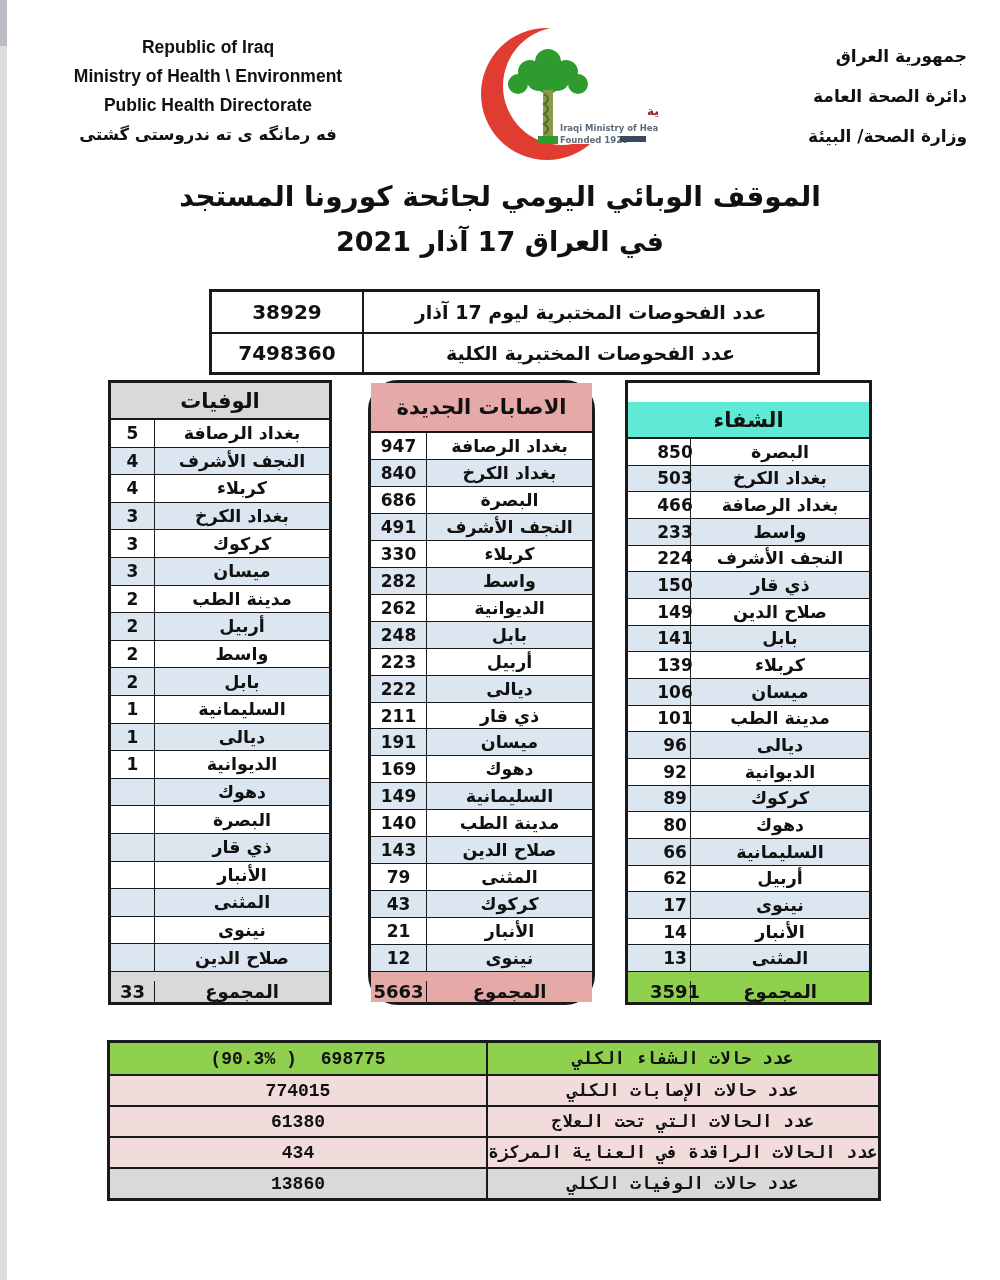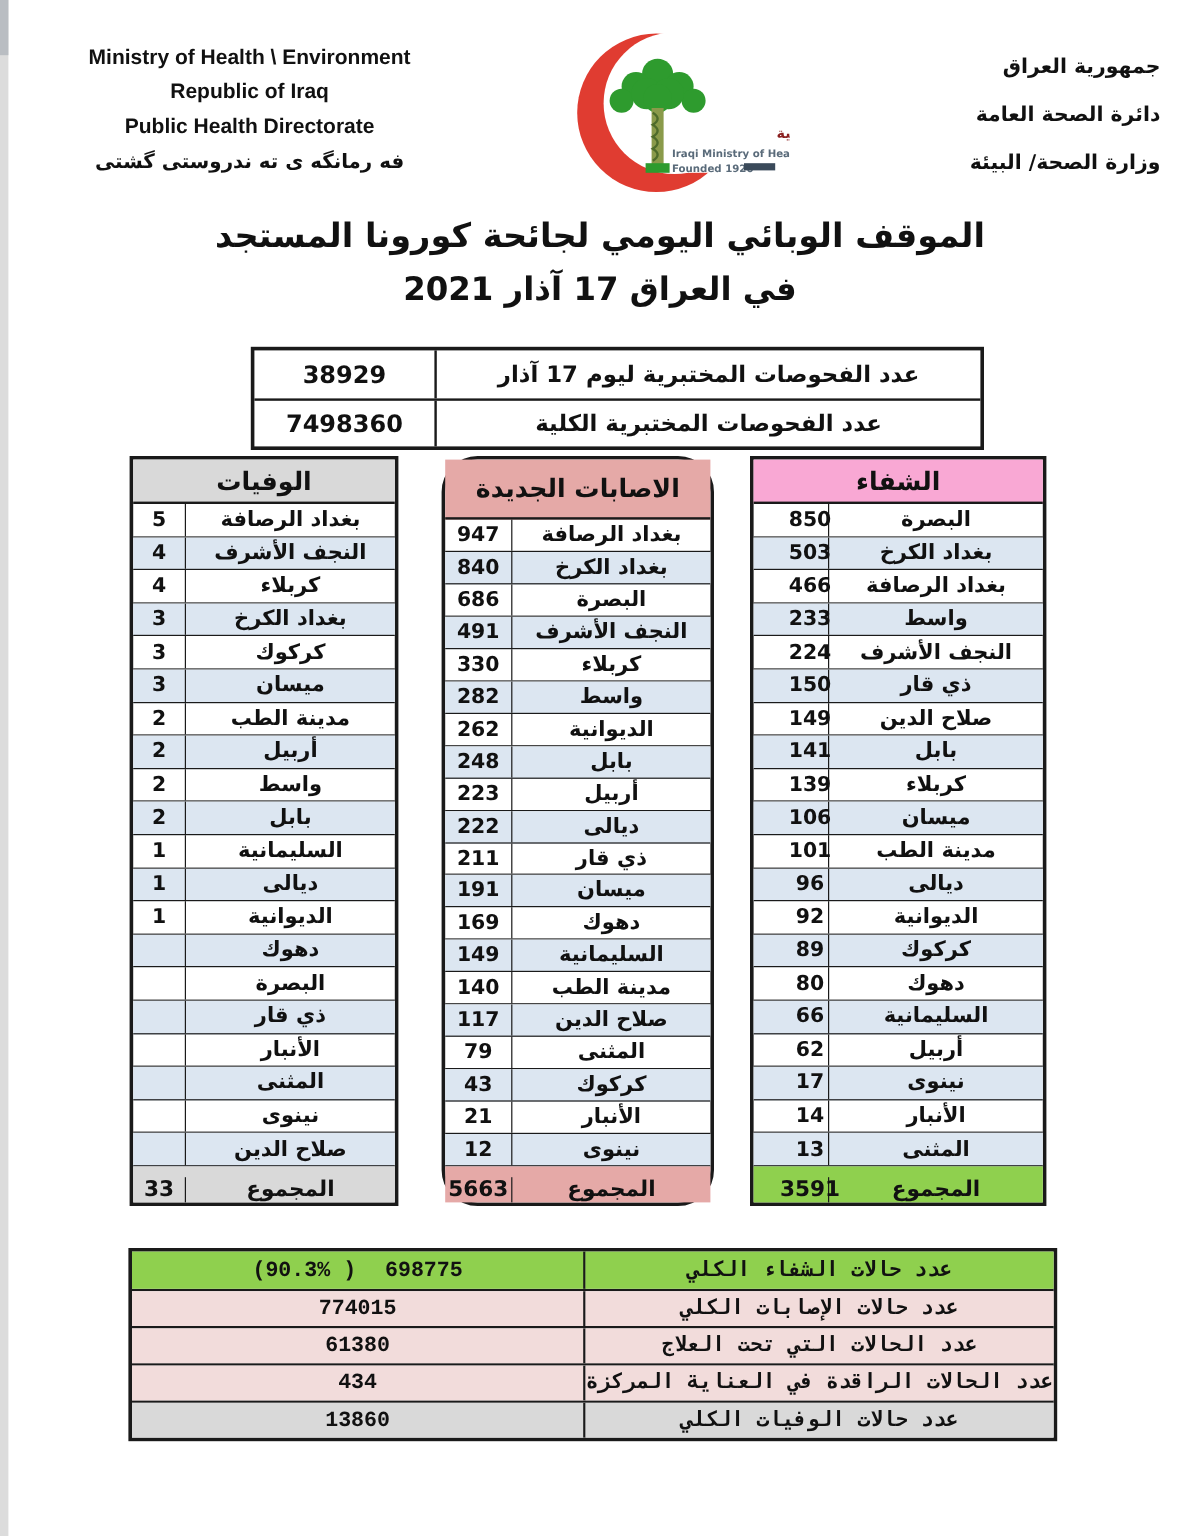--- a/index.html
+++ b/index.html
@@ -45,21 +45,21 @@
   
   .tables-wrap { position:absolute; left:108px; top:380px; width:780px; display:flex; }
   .gtable { border:3px solid #1a1a1a; background:#fff; height:625px; display:flex; flex-direction:column; }
   .gt-deaths { width:224px; margin-right:36px; }
   .gt-cases  { width:227px; margin-right:30px;border-radius:30px; }
   .gt-recov  { width:247px; }
   .thead { flex:0 0 37px; border-bottom:2px solid #1a1a1a; display:flex; align-items:center; justify-content:center; font-size:21px; direction:rtl; }
   .gt-cases .thead { flex-basis:50px; }
   .gt-deaths .thead { background:#D9D9D9; }
   .gt-cases .thead  { background:#E5A9A7; }
-  .gt-recov .thead  { background:#f9a8d4; }
+  .gt-recov .thead  { background:#5eead4;margin-top:19px; }
   .trows { flex:1 1 auto; display:flex; flex-direction:column; }
   .trow { flex:1 1 0; display:flex; border-bottom:1.5px solid #1a1a1a; min-height:0; }
   .trows .trow:nth-child(even) { background:#DCE6F1; }
   .cell { display:flex; align-items:center; justify-content:center; }
   .vcell { border-right:1.5px solid #1a1a1a; font-size:17px; }
   .lcell { flex:1; direction:rtl; font-size:17.5px; }
   .gt-deaths .vcell { width:44px; }
   .gt-cases  .vcell { width:56px; }
   .gt-recov  .vcell { width:63px;padding-left:32px; }
   .trow.total { flex:0 0 30px; border-bottom:none; font-size:18px;align-items:flex-end; }
@@ -79,22 +79,22 @@
   .s-gray  { background:#D9D9D9; }
   .pct { margin-right:24px; }
 </style>
 </head>
 <body>
 
 <div class="scan-strip"></div>
 <div class="scan-corner"></div>
 
 <div class="hdr-en">
+  <div>Republic of Iraq</div>
   <div>Ministry of Health \ Environment</div>
-  <div>Republic of Iraq</div>
   <div>Public Health Directorate</div>
   <div class="kurdish" dir="rtl">فه رمانگه ی ته ندروستی گشتی</div>
 </div>
 
 <div class="logo">
   <svg width="210" height="150" viewBox="0 0 210 150">
     <defs>
       <mask id="crescentMask">
         <rect x="0" y="0" width="210" height="150" fill="white"></rect>
         <circle cx="114" cy="66" r="59" fill="black"></circle>
@@ -335,21 +335,21 @@
           <div class="cell vcell">149</div>
           <div class="cell lcell">السليمانية</div>
         </div>
 
         <div class="trow">
           <div class="cell vcell">140</div>
           <div class="cell lcell">مدينة الطب</div>
         </div>
 
         <div class="trow">
-          <div class="cell vcell">117</div>
+          <div class="cell vcell">143</div>
           <div class="cell lcell">صلاح الدين</div>
         </div>
 
         <div class="trow">
           <div class="cell vcell">79</div>
           <div class="cell lcell">المثنى</div>
         </div>
 
         <div class="trow">
           <div class="cell vcell">43</div>

